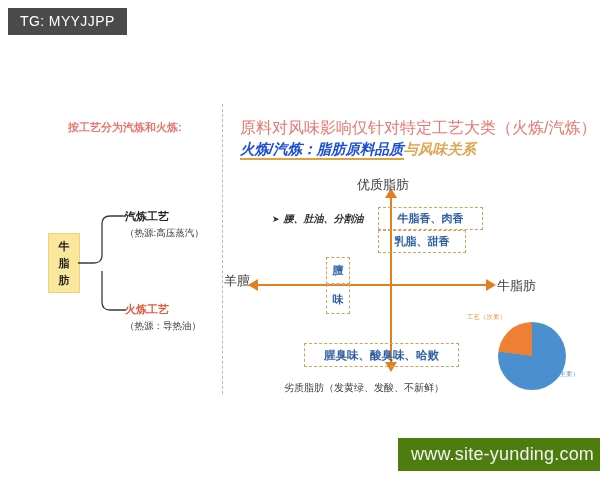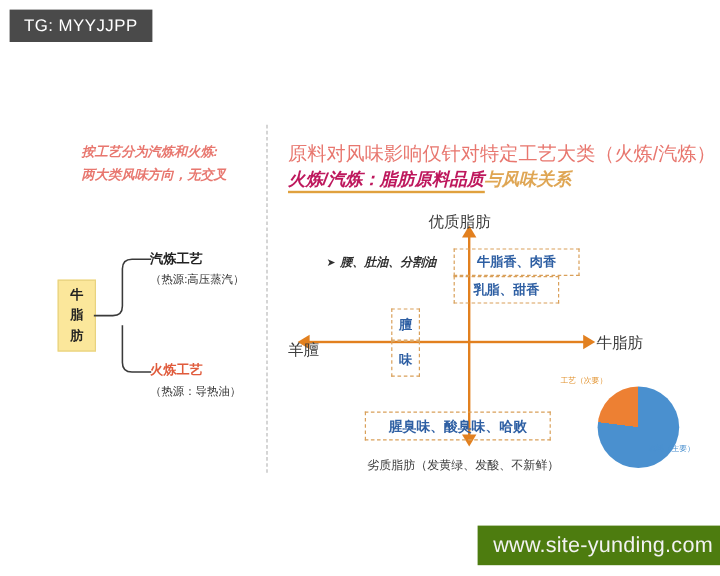--- a/index.html
+++ b/index.html
@@ -34,21 +34,21 @@
   .divider{
     position:absolute;left:222px;top:104px;
     width:0;height:290px;
     border-left:1px dashed #b9b9b9;
   }
 
   
   .left-head{
     position:absolute;left:68px;top:118px;
     font-size:11px;font-weight:bold;color:#e8776f;
-    line-height:19px;white-space:nowrap;font-style:italic;
+    line-height:19px;white-space:nowrap;
   }
   .left-head .l2{display:block;}
 
   .beef-box{
     position:absolute;left:48px;top:233px;
     width:30px;height:58px;
     background:#fbe79b;border:1px solid #e8d37f;
     display:flex;align-items:center;justify-content:center;
   }
   .beef-box span{
@@ -73,21 +73,21 @@
   }
   .r-title{
     position:absolute;left:240px;top:140px;
     font-size:14.5px;font-weight:bold;white-space:nowrap;
     color:#e08a2e;
     font-style:italic;
   }
   .r-title .und{
     border-bottom:2px solid #e0a13e;
     padding-bottom:1px;
-    color:#be185d;
+    color:#1d4ed8;
   }
   .r-title .tail{color:#dfa654;}
 
   
   .axis-v{
     position:absolute;left:390px;top:196px;
     width:2px;height:168px;background:#e2801f;
   }
   .axis-h{
     position:absolute;left:256px;top:284px;
@@ -95,22 +95,22 @@
   }
   .arrow{position:absolute;width:0;height:0;}
   .arr-up{left:385px;top:188px;border-left:6px solid transparent;border-right:6px solid transparent;border-bottom:10px solid #e2801f;}
   .arr-down{left:385px;top:362px;border-left:6px solid transparent;border-right:6px solid transparent;border-top:10px solid #e2801f;}
   .arr-left{left:248px;top:279px;border-top:6px solid transparent;border-bottom:6px solid transparent;border-right:10px solid #e2801f;}
   .arr-right{left:486px;top:279px;border-top:6px solid transparent;border-bottom:6px solid transparent;border-left:10px solid #e2801f;}
 
   .ax-label{position:absolute;font-size:13px;color:#3c3c3c;white-space:nowrap;}
   .ax-top{left:357px;top:176px;}
   .ax-right{left:497px;top:277px;}
-  .ax-left{left:224px;top:283px;margin-left:16px;}
-  .ax-bottom{left:306px;top:381px;font-size:10px;color:#3c3c3c;}
+  .ax-left{left:224px;top:272px;}
+  .ax-bottom{left:284px;top:381px;font-size:10px;color:#3c3c3c;}
 
   .bullet{
     position:absolute;left:272px;top:212px;
     font-size:10px;font-style:italic;font-weight:bold;color:#2f2f2f;
     white-space:nowrap;
   }
   .bullet .tri{color:#2f2f2f;margin-right:4px;font-size:9px;}
 
   .dbox{
     position:absolute;
@@ -139,21 +139,20 @@
 <body>
 
 <div class="stage">
 
   <div class="tg-badge">TG: MYYJJPP</div>
 
   <div class="divider"></div>
 
   <div class="left-head">
     <span>按工艺分为汽炼和火炼:</span>
-    <span class="l2">两大类风味方向，无交叉</span>
   </div>
 
   <div class="beef-box">
     <span>牛脂肪</span>
   </div>
 
   <svg class="bracket" viewBox="0 0 50 102">
     <path d="M0,51 L16,51 Q24,51 24,43 L24,12 Q24,4 32,4 L48,4" fill="none" stroke="#3a3a3a" stroke-width="1.3"></path>
     <path d="M24,59 L24,90 Q24,98 32,98 L48,98" fill="none" stroke="#3a3a3a" stroke-width="1.3"></path>
   </svg>

